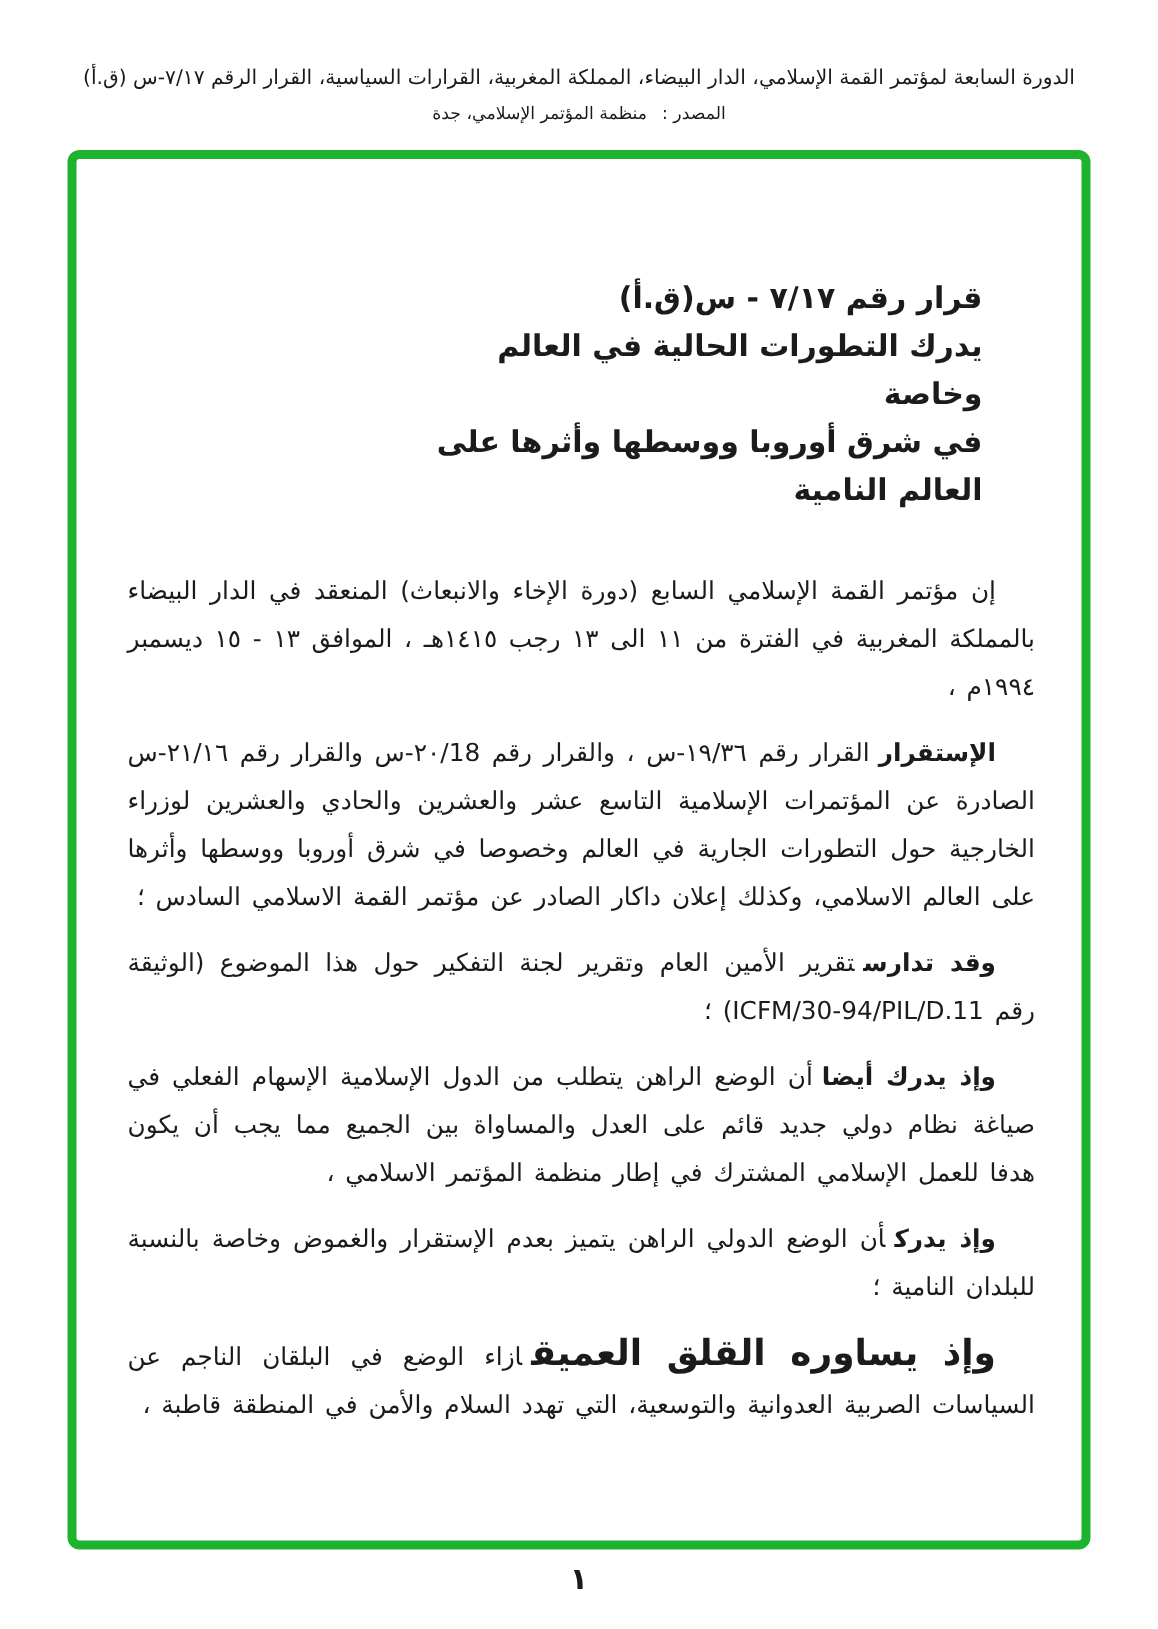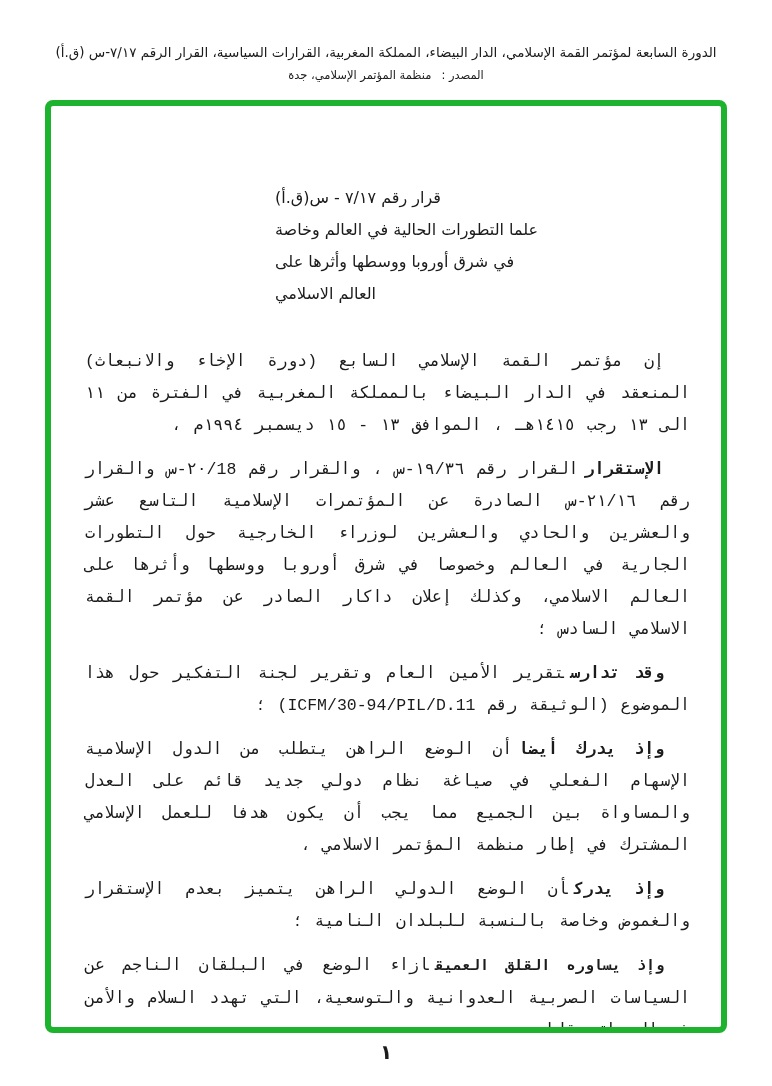--- a/index.html
+++ b/index.html
@@ -13,56 +13,56 @@
   .doc-header-line2{font-size:11.5px;font-weight:normal;margin-top:6px;}
   .doc-header-line2 .src-label{margin-left:10px;}
   
   .scan-frame{
     position:absolute;left:45px;top:100px;width:682px;height:933px;
     box-sizing:border-box;border:6px solid var(--green,#1db32e);border-radius:8px;
     background:#ffffff;overflow:hidden;
   }
   
   .title-block{
-    direction:rtl;width:380px;margin:76px 66px 0 auto;text-align:left;
-    font-weight:normal;font-size:16px;line-height:32px;
+    direction:rtl;width:380px;margin:76px 66px 0 auto;text-align:right;
+    font-weight:bold;font-size:20px;line-height:32px;
   }
   
   .res-body{
     direction:rtl;margin:36px 31px 0 34px;text-align:justify;
     font-size:16.5px;line-height:32px;word-spacing:2px;
   }
-  .res-body p{margin:12px 0 0;text-indent:26px;font-family:Liberation Mono, monospace;}
+  .res-body p{margin:12px 0 0;text-indent:26px;}
   .res-body p:first-child{margin-top:0;}
   .lead{font-weight:bold;}
   .lead:not(:empty){margin-left:6px;}
-  .lead-big{font-size:15px;}
+  .lead-big{font-size:24px;}
   
   .page-number{
     position:absolute;top:1040px;left:45px;width:682px;text-align:center;
     font-size:20px;font-weight:bold;
   }
 </style>
 </head>
 <body>
 
 <div class="doc-header">
   <div class="doc-header-line1">الدورة السابعة لمؤتمر القمة الإسلامي، الدار البيضاء، المملكة المغربية، القرارات السياسية، القرار الرقم ٧/١٧-س (ق.أ)</div>
   <div class="doc-header-line2">
     <span class="src-label">المصدر :</span><span>منظمة المؤتمر الإسلامي، جدة</span>
   </div>
 </div>
 
 <div class="scan-frame" dir="rtl">
 
   <div class="title-block">
     <div>قرار رقم ٧/١٧ - س(ق.أ)</div>
-    <div>علما التطورات الحالية في العالم وخاصة</div>
+    <div>يدرك التطورات الحالية في العالم وخاصة</div>
     <div>في شرق أوروبا ووسطها وأثرها على</div>
-    <div>العالم الاسلامي</div>
+    <div>العالم النامية</div>
   </div>
 
   <div class="res-body">
     <p><b class="lead"></b><span>إن مؤتمر القمة الإسلامي السابع (دورة الإخاء والانبعاث) المنعقد في الدار البيضاء بالمملكة المغربية في الفترة من ١١ الى ١٣ رجب ١٤١٥هـ ، الموافق ١٣ - ١٥ ديسمبر ١٩٩٤م ،</span></p>
     <p><b class="lead">الإستقرار</b><span>القرار رقم ١٩/٣٦-س ، والقرار رقم ٢٠/18-س والقرار رقم ٢١/١٦-س الصادرة عن المؤتمرات الإسلامية التاسع عشر والعشرين والحادي والعشرين لوزراء الخارجية حول التطورات الجارية في العالم وخصوصا في شرق أوروبا ووسطها وأثرها على العالم الاسلامي، وكذلك إعلان داكار الصادر عن مؤتمر القمة الاسلامي السادس ؛</span></p>
     <p><b class="lead">وقد تدارس</b><span>تقرير الأمين العام وتقرير لجنة التفكير حول هذا الموضوع (الوثيقة رقم ICFM/30-94/PIL/D.11) ؛</span></p>
     <p><b class="lead">وإذ يدرك أيضا</b><span>أن الوضع الراهن يتطلب من الدول الإسلامية الإسهام الفعلي في صياغة نظام دولي جديد قائم على العدل والمساواة بين الجميع مما يجب أن يكون هدفا للعمل الإسلامي المشترك في إطار منظمة المؤتمر الاسلامي ،</span></p>
     <p><b class="lead">وإذ يدرك</b><span>أن الوضع الدولي الراهن يتميز بعدم الإستقرار والغموض وخاصة بالنسبة للبلدان النامية ؛</span></p>
     <p><b class="lead lead-big">وإذ يساوره القلق العميق</b><span>ازاء الوضع في البلقان الناجم عن السياسات الصربية العدوانية والتوسعية، التي تهدد السلام والأمن في المنطقة قاطبة ،</span></p>
   </div>

